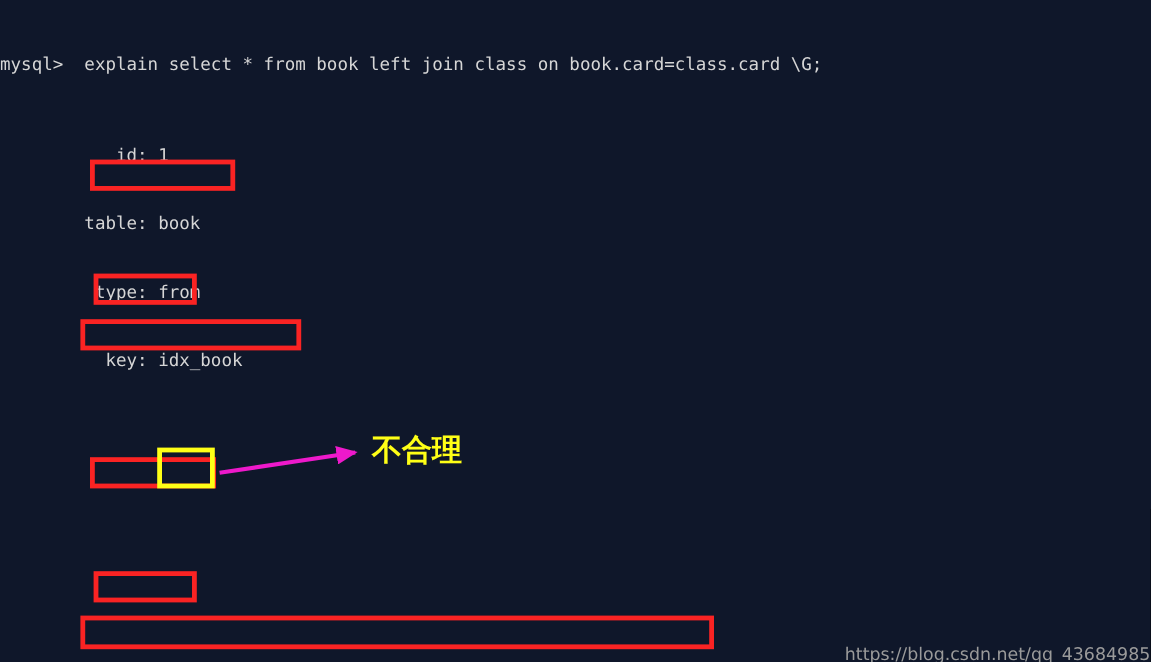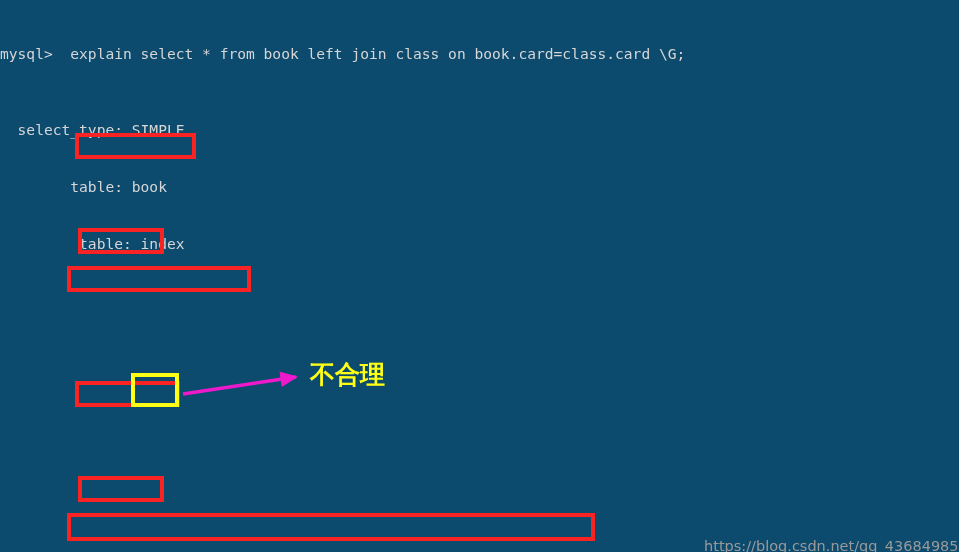--- a/index.html
+++ b/index.html
@@ -11,21 +11,21 @@
     width: 959px;
     height: 552px;
     overflow: hidden;
     font-family: "DejaVu Sans Mono", "Liberation Mono", monospace;
   }
 
   #terminal {
     position: relative;
     width: 959px;
     height: 552px;
-    background: #0c4a6e;
+    background: #0f172a;
     color: #d6d6d6;
   }
 
   
   .console {
     position: absolute;
     left: 0;
     top: 0;
     width: 959px;
     padding: 6px 0 0 0;
@@ -85,23 +85,24 @@
   }
 </style>
 </head>
 <body>
 
 <div id="terminal">
 
   <div class="console">
     <div class="line">mysql&gt;  explain select * from book left join class on book.card=class.card \G;</div>
 
-    <div class="line">  select_type: SIMPLE</div>
+    <div class="line">           id: 1</div>
     <div class="line">        table: book</div>
-    <div class="line">         table: index</div>
+    <div class="line">         type: from</div>
+    <div class="line">          key: idx_book</div>
     
     
     
     
     
 
     
 
     
     

